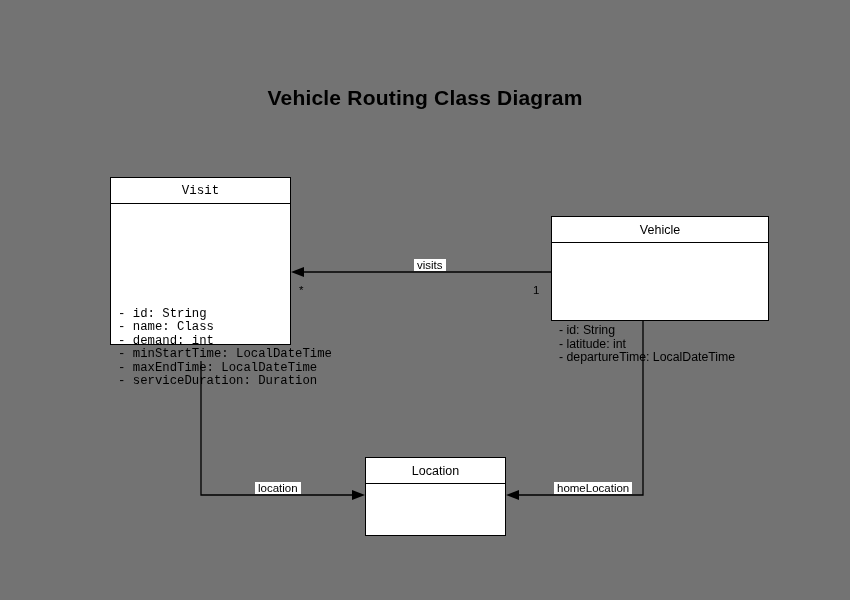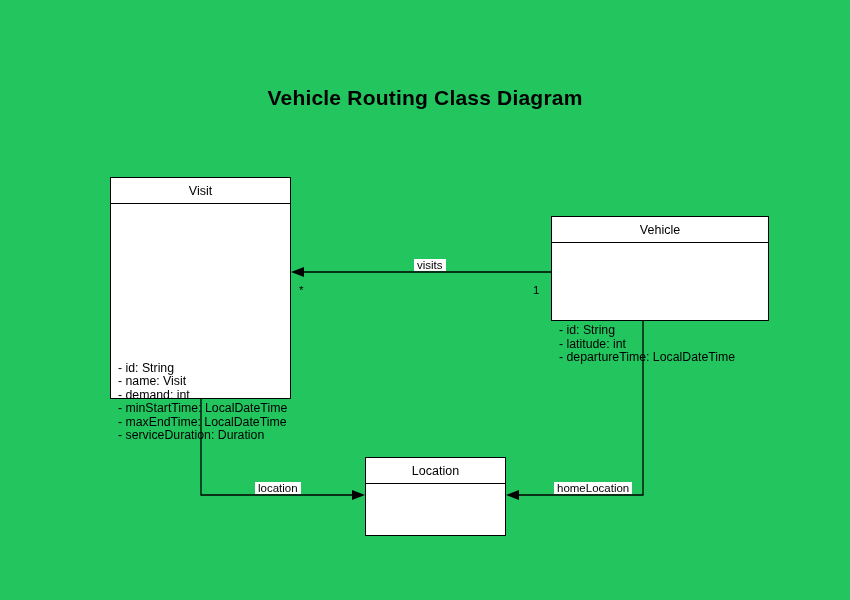--- a/index.html
+++ b/index.html
@@ -8,21 +8,21 @@
     background: #ffffff;
   }
   body {
     font-family: "Liberation Sans", sans-serif;
     -webkit-font-smoothing: antialiased;
   }
   #canvas {
     position: relative;
     width: 850px;
     height: 600px;
-    background: #22c55e;
+    background: #737373;
     overflow: hidden;
   }
   #diagram-title {
     position: absolute;
     left: 0;
     top: 86px;
     width: 850px;
     text-align: center;
     font-size: 21px;
     font-weight: bold;
@@ -57,21 +57,21 @@
     margin-top: 47px;
   }
   .uml-attr {
     font-size: 12.3px;
     color: #000000;
     padding: 0 7px;
     white-space: nowrap;
     line-height: 1.1;
   }
   
-  #class-visit    { left: 110px; top: 177px; width: 181px; height: 222px; }
+  #class-visit    { left: 110px; top: 177px; width: 181px; height: 168px; font-family: Liberation Mono, monospace; }
   #class-vehicle  { left: 551px; top: 216px; width: 218px; height: 105px; }
   #class-location { left: 365px; top: 457px; width: 141px; height: 79px; }
   #class-visit    .uml-class-name { height: 26px; }
   #class-vehicle  .uml-class-name { height: 26px; }
   #class-location .uml-class-name { height: 26px; }
 
   
   #edges {
     position: absolute;
     left: 0; top: 0;
@@ -140,21 +140,21 @@
   <div class="mult-label" id="mult-vehicle-end">1</div>
 
   <div class="edge-label" id="label-location">location</div>
 
   <div class="edge-label" id="label-homelocation">homeLocation</div>
 
   <div class="uml-class" id="class-visit">
     <div class="uml-class-name">Visit</div>
     <div class="uml-attrs">
       <div class="uml-attr">- id: String</div>
-      <div class="uml-attr">- name: Visit</div>
+      <div class="uml-attr">- name: Class</div>
       <div class="uml-attr">- demand: int</div>
       <div class="uml-attr">- minStartTime: LocalDateTime</div>
       <div class="uml-attr">- maxEndTime: LocalDateTime</div>
       <div class="uml-attr">- serviceDuration: Duration</div>
     </div>
   </div>
 
   <div class="uml-class" id="class-vehicle">
     <div class="uml-class-name">Vehicle</div>
     <div class="uml-attrs">

